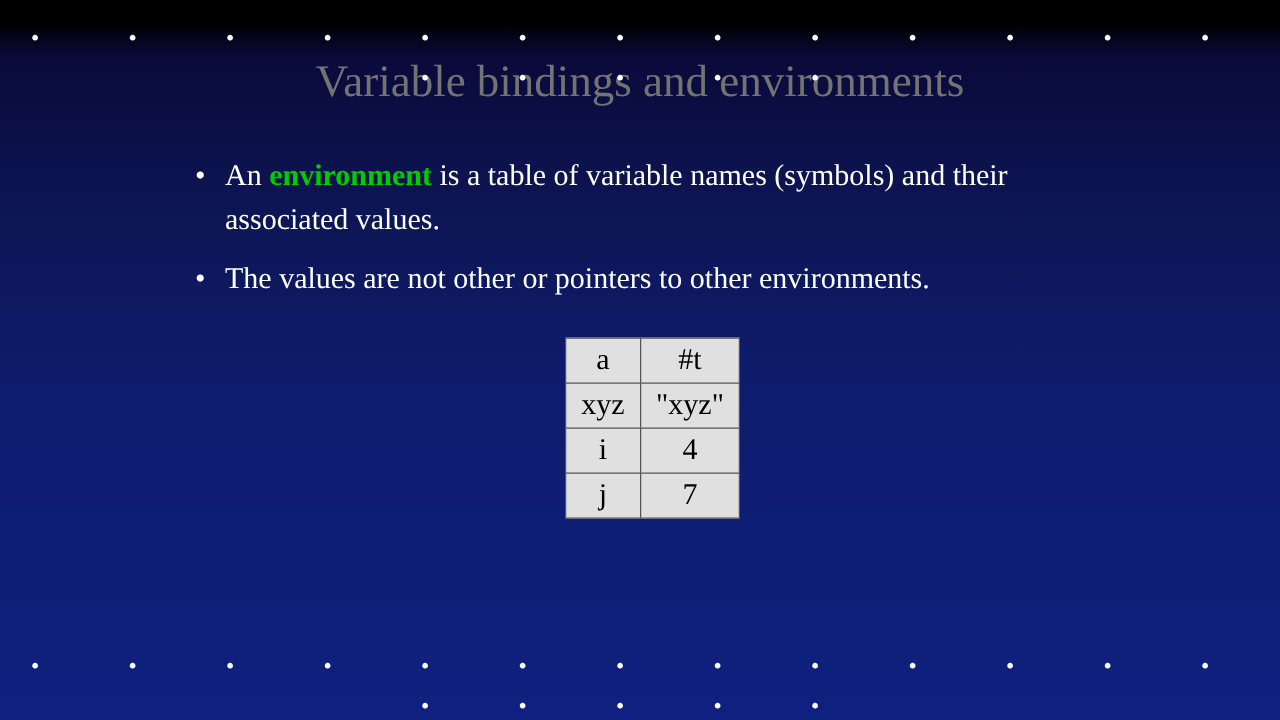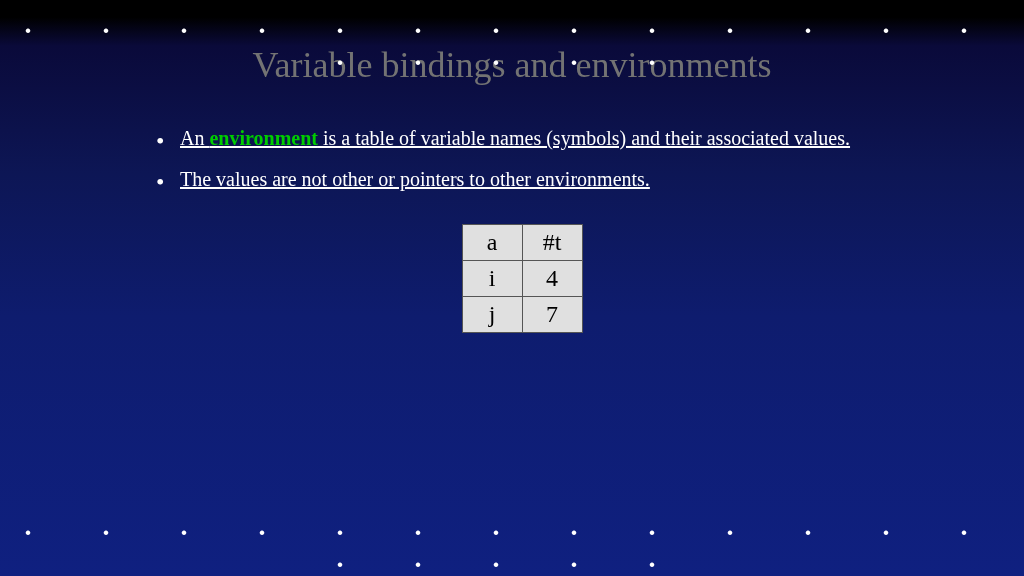--- a/index.html
+++ b/index.html
@@ -47,25 +47,24 @@
     }
     .content {
       margin: 38px 130px 0 150px;
     }
     .bullet-list {
       list-style: none;
     }
     .bullet-item {
       position: relative;
       padding-left: 30px;
-      font-size: 20px;
+      font-size: 24px;
       line-height: 1.45;
       margin-bottom: 12px;
       color: #ffffff;
-      text-decoration: underline;
     }
     .bullet-item::before {
       content: "•";
       position: absolute;
       left: 6px;
       top: 0;
       font-size: 24px;
     }
     .keyword {
       color: #00cc00;
@@ -103,20 +102,24 @@
     </li>
   </ul>
 
   <table class="env-table">
     <tbody>
         <tr>
       <td>a</td>
       <td>#t</td>
     </tr>
     <tr>
+      <td>xyz</td>
+      <td>"xyz"</td>
+    </tr>
+    <tr>
       <td>i</td>
       <td>4</td>
     </tr>
     <tr>
       <td>j</td>
       <td>7</td>
     </tr>
   </tbody>
     </table>
 </div>

